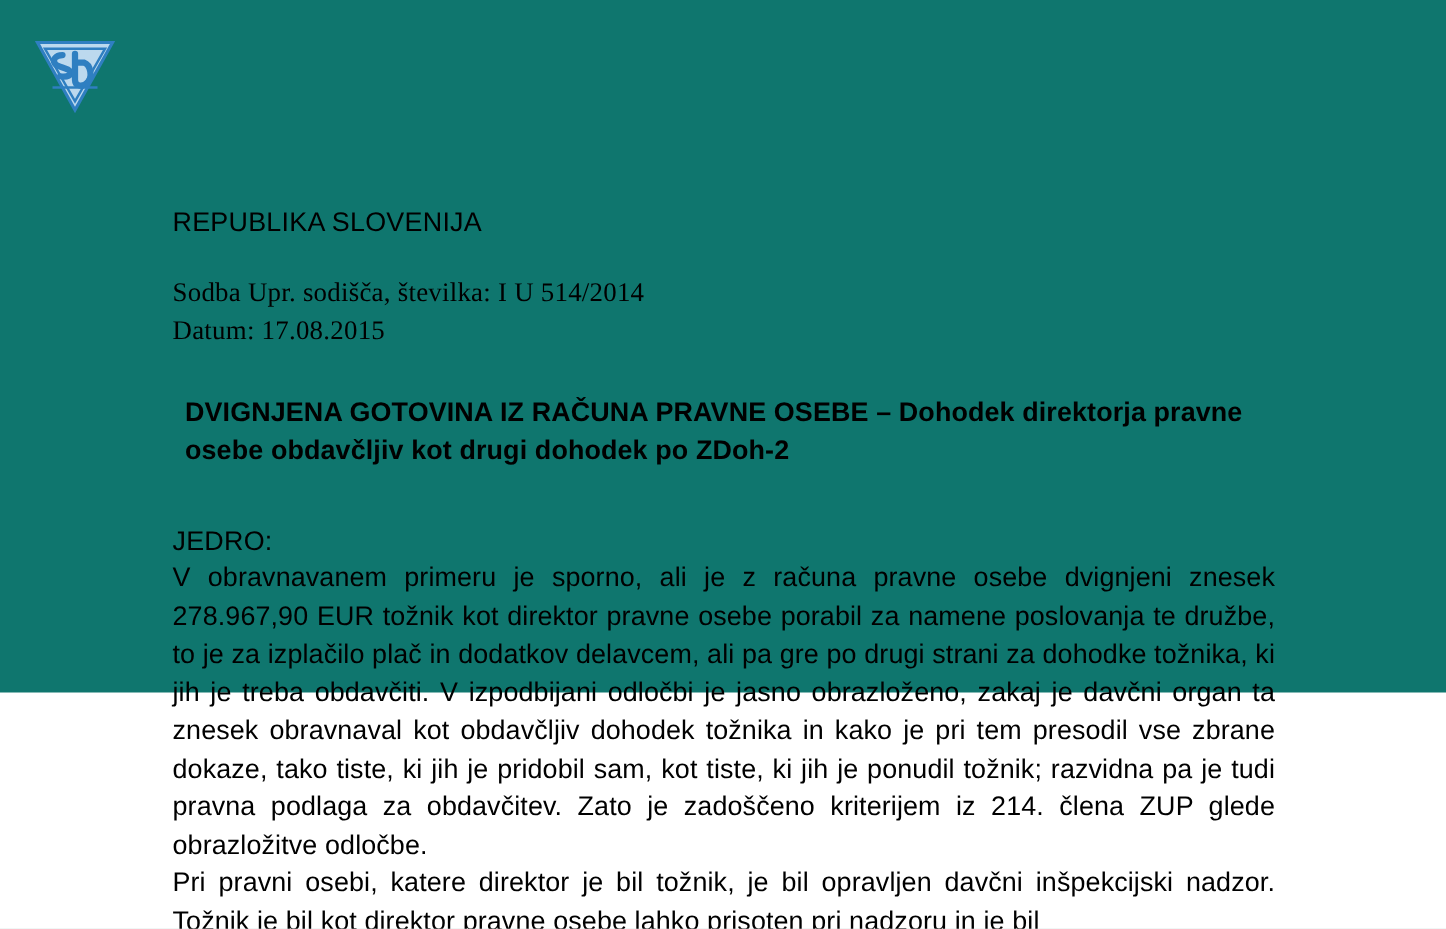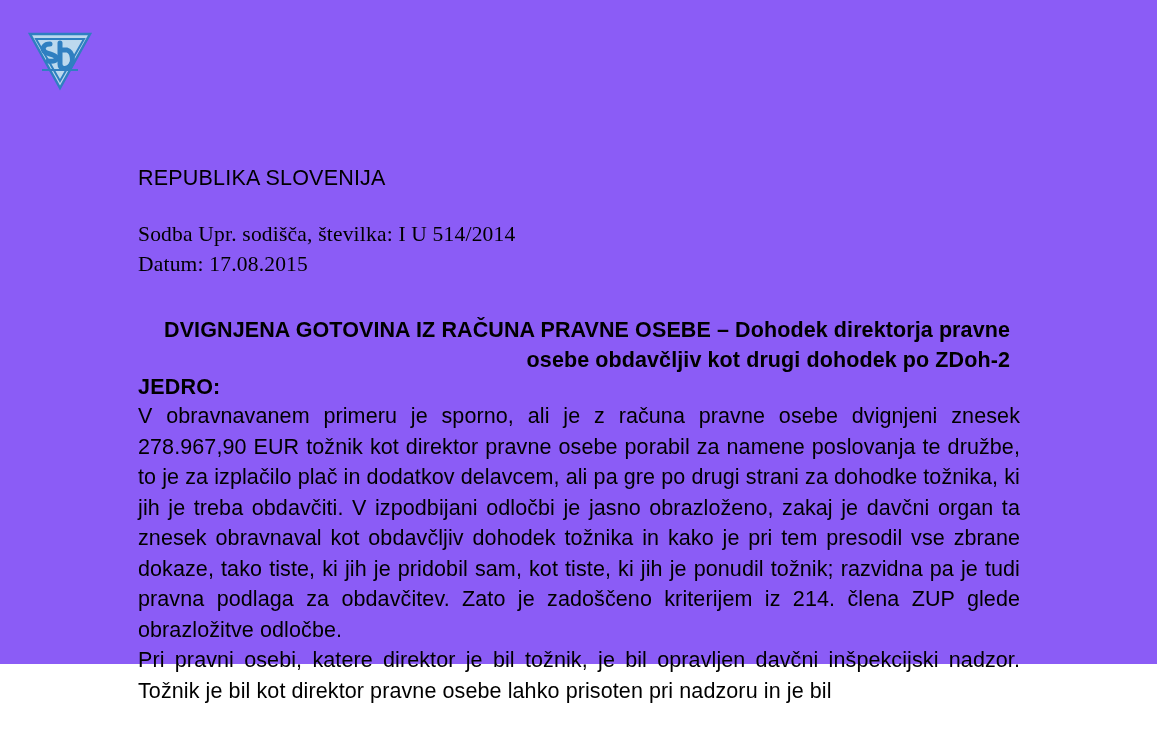--- a/index.html
+++ b/index.html
@@ -10,22 +10,22 @@
   body {
     width: 1157px;
     height: 743px;
     overflow: hidden;
     font-family: "Liberation Sans", sans-serif;
     color: #000000;
   }
   .page {
     position: relative;
     width: 1157px;
-    height: 664px;
-    background: #8b5cf6;
+    height: 554px;
+    background: #0f766e;
   }
   
   .logo {
     position: absolute;
     left: 22px;
     top: 26px;
     width: 76px;
     height: 66px;
   }
   
@@ -45,27 +45,28 @@
     font-size: 21.5px;
     line-height: 30px;
     letter-spacing: 0.2px;
     font-family: Liberation Serif, serif;
   }
   .title {
     margin-top: 36px;
     font-size: 21.5px;
     font-weight: bold;
     line-height: 30px;
-    text-align: right;
+    text-align: left;
     letter-spacing: 0.1px;
     padding: 0 10px;
   }
   .section-label {
+    margin-top: 46px;
     font-size: 21.5px;
-    font-weight: bold;
+    font-weight: normal;
     letter-spacing: 0.2px;
   }
   .body-text {
     margin-top: 1px;
     font-size: 21.5px;
     line-height: 30.5px;
     text-align: justify;
     text-justify: inter-word;
     letter-spacing: 0.1px;
   }

